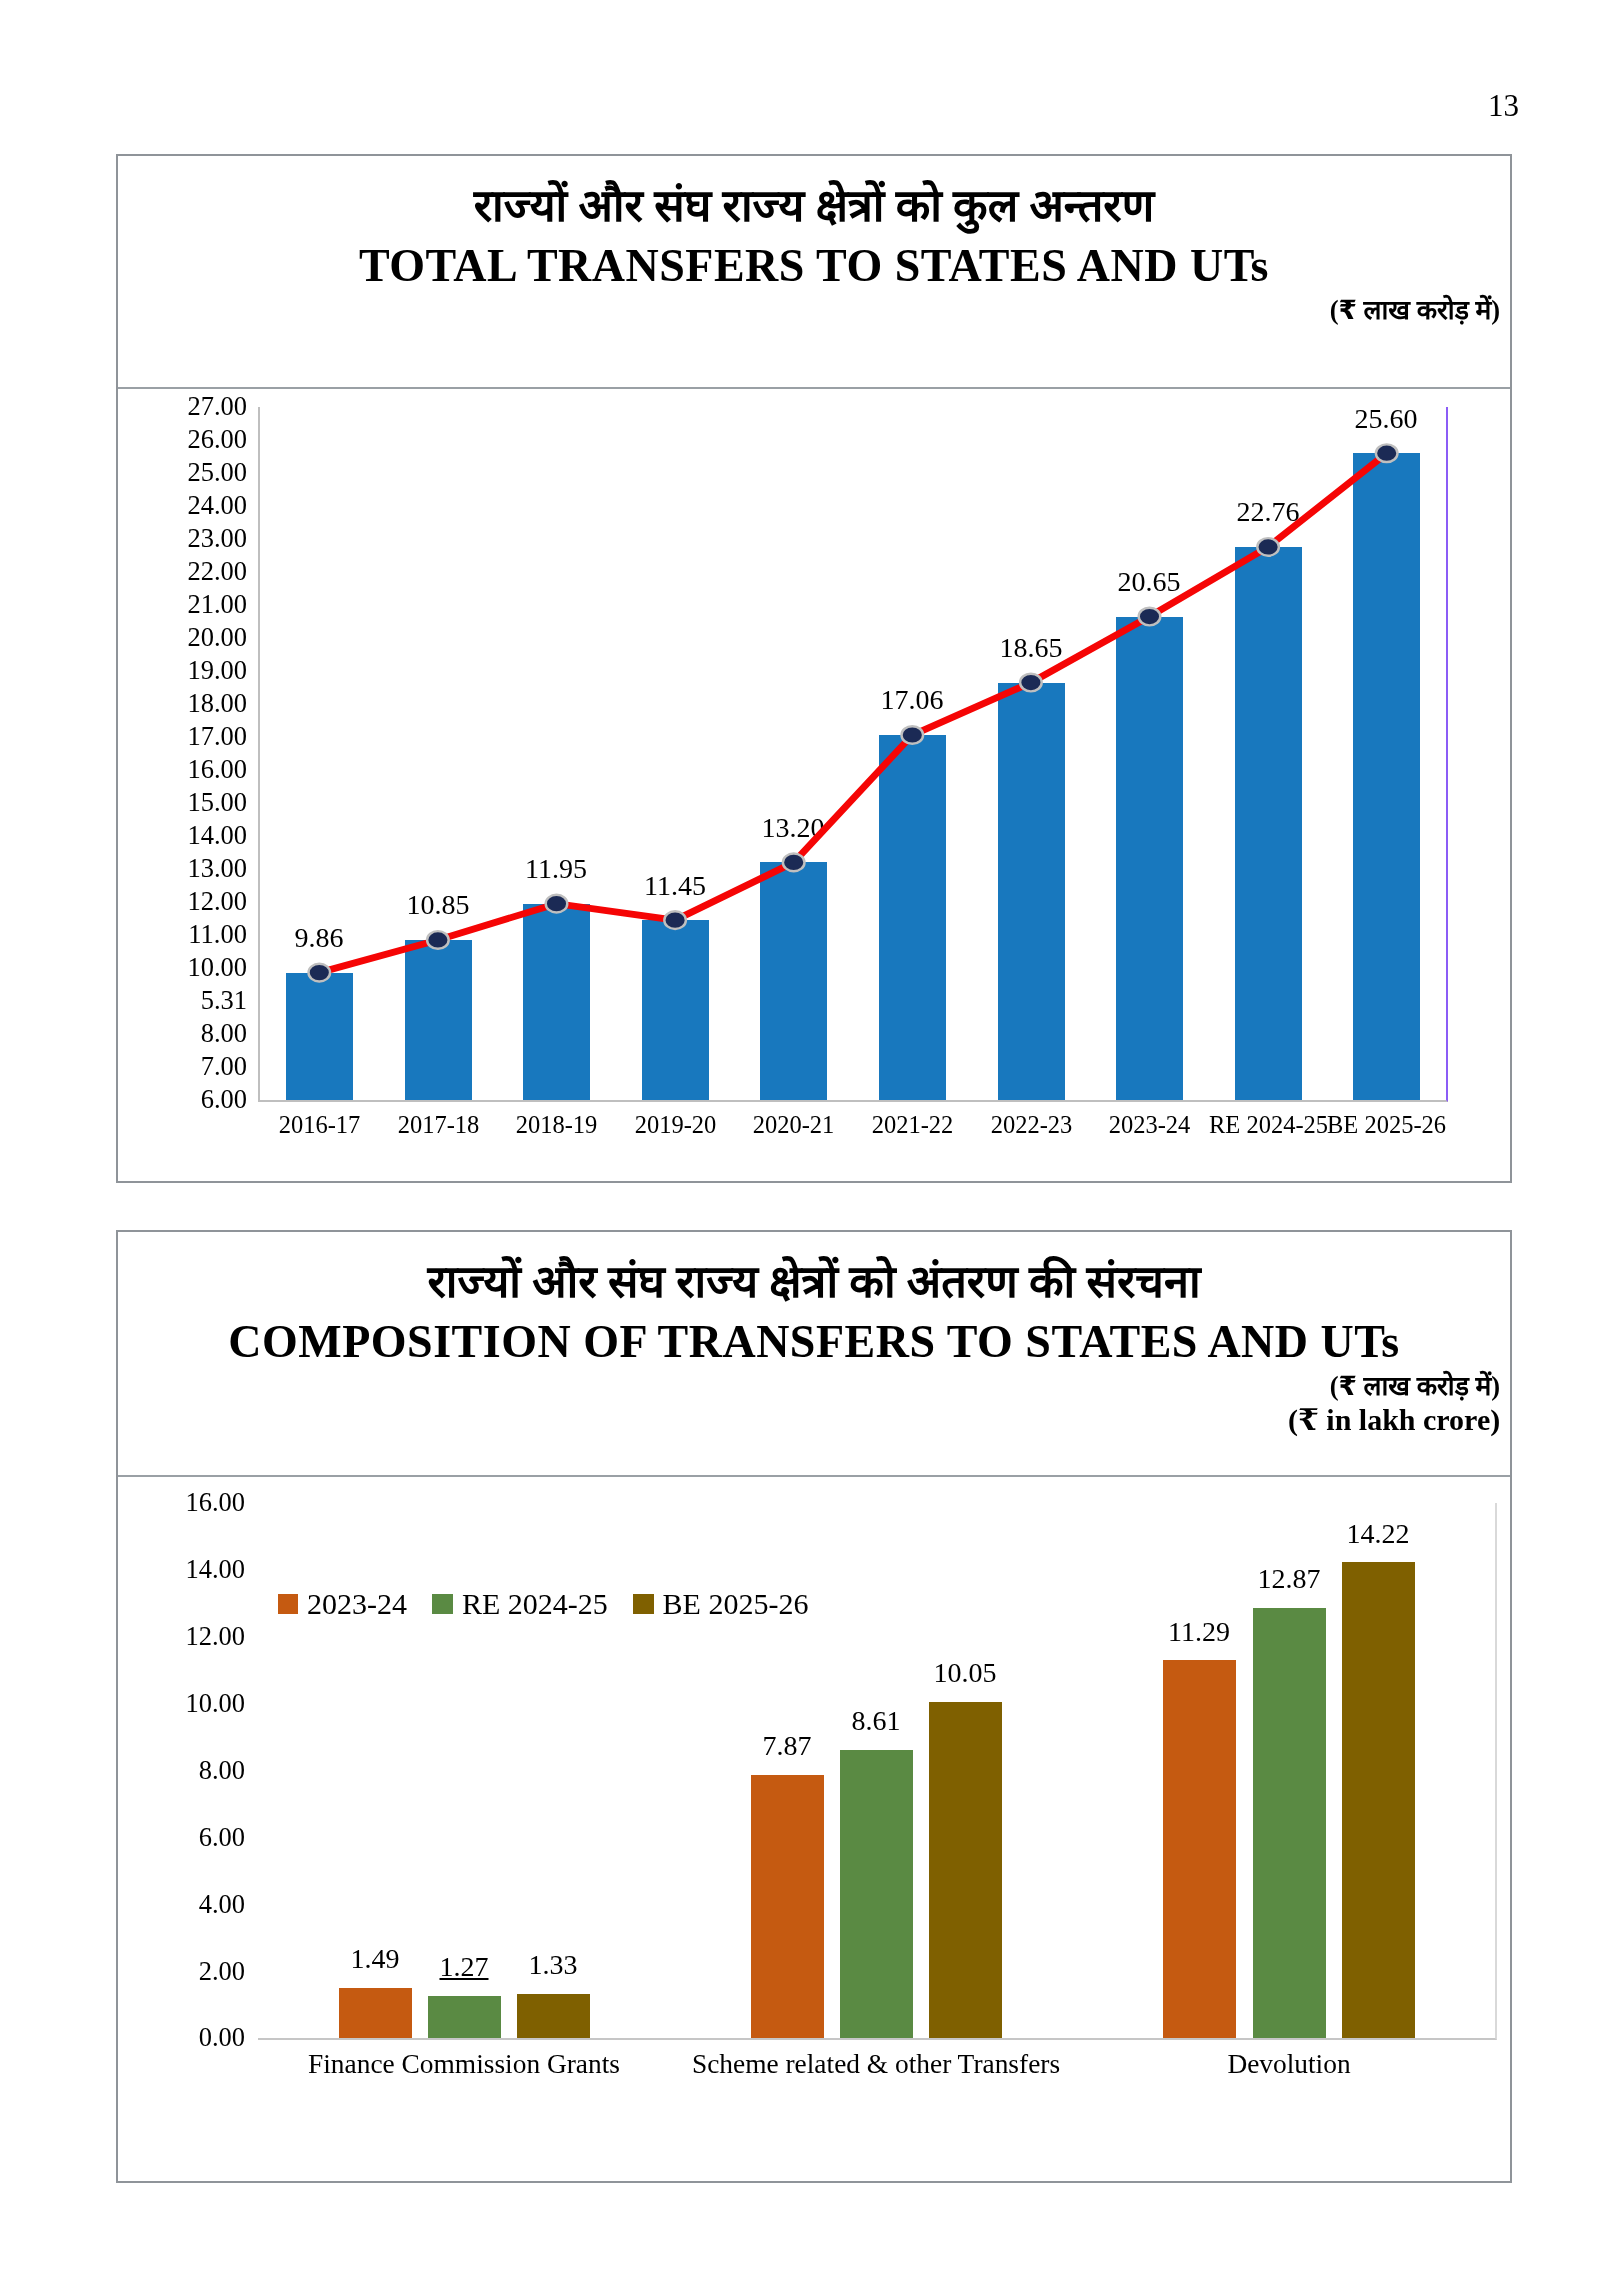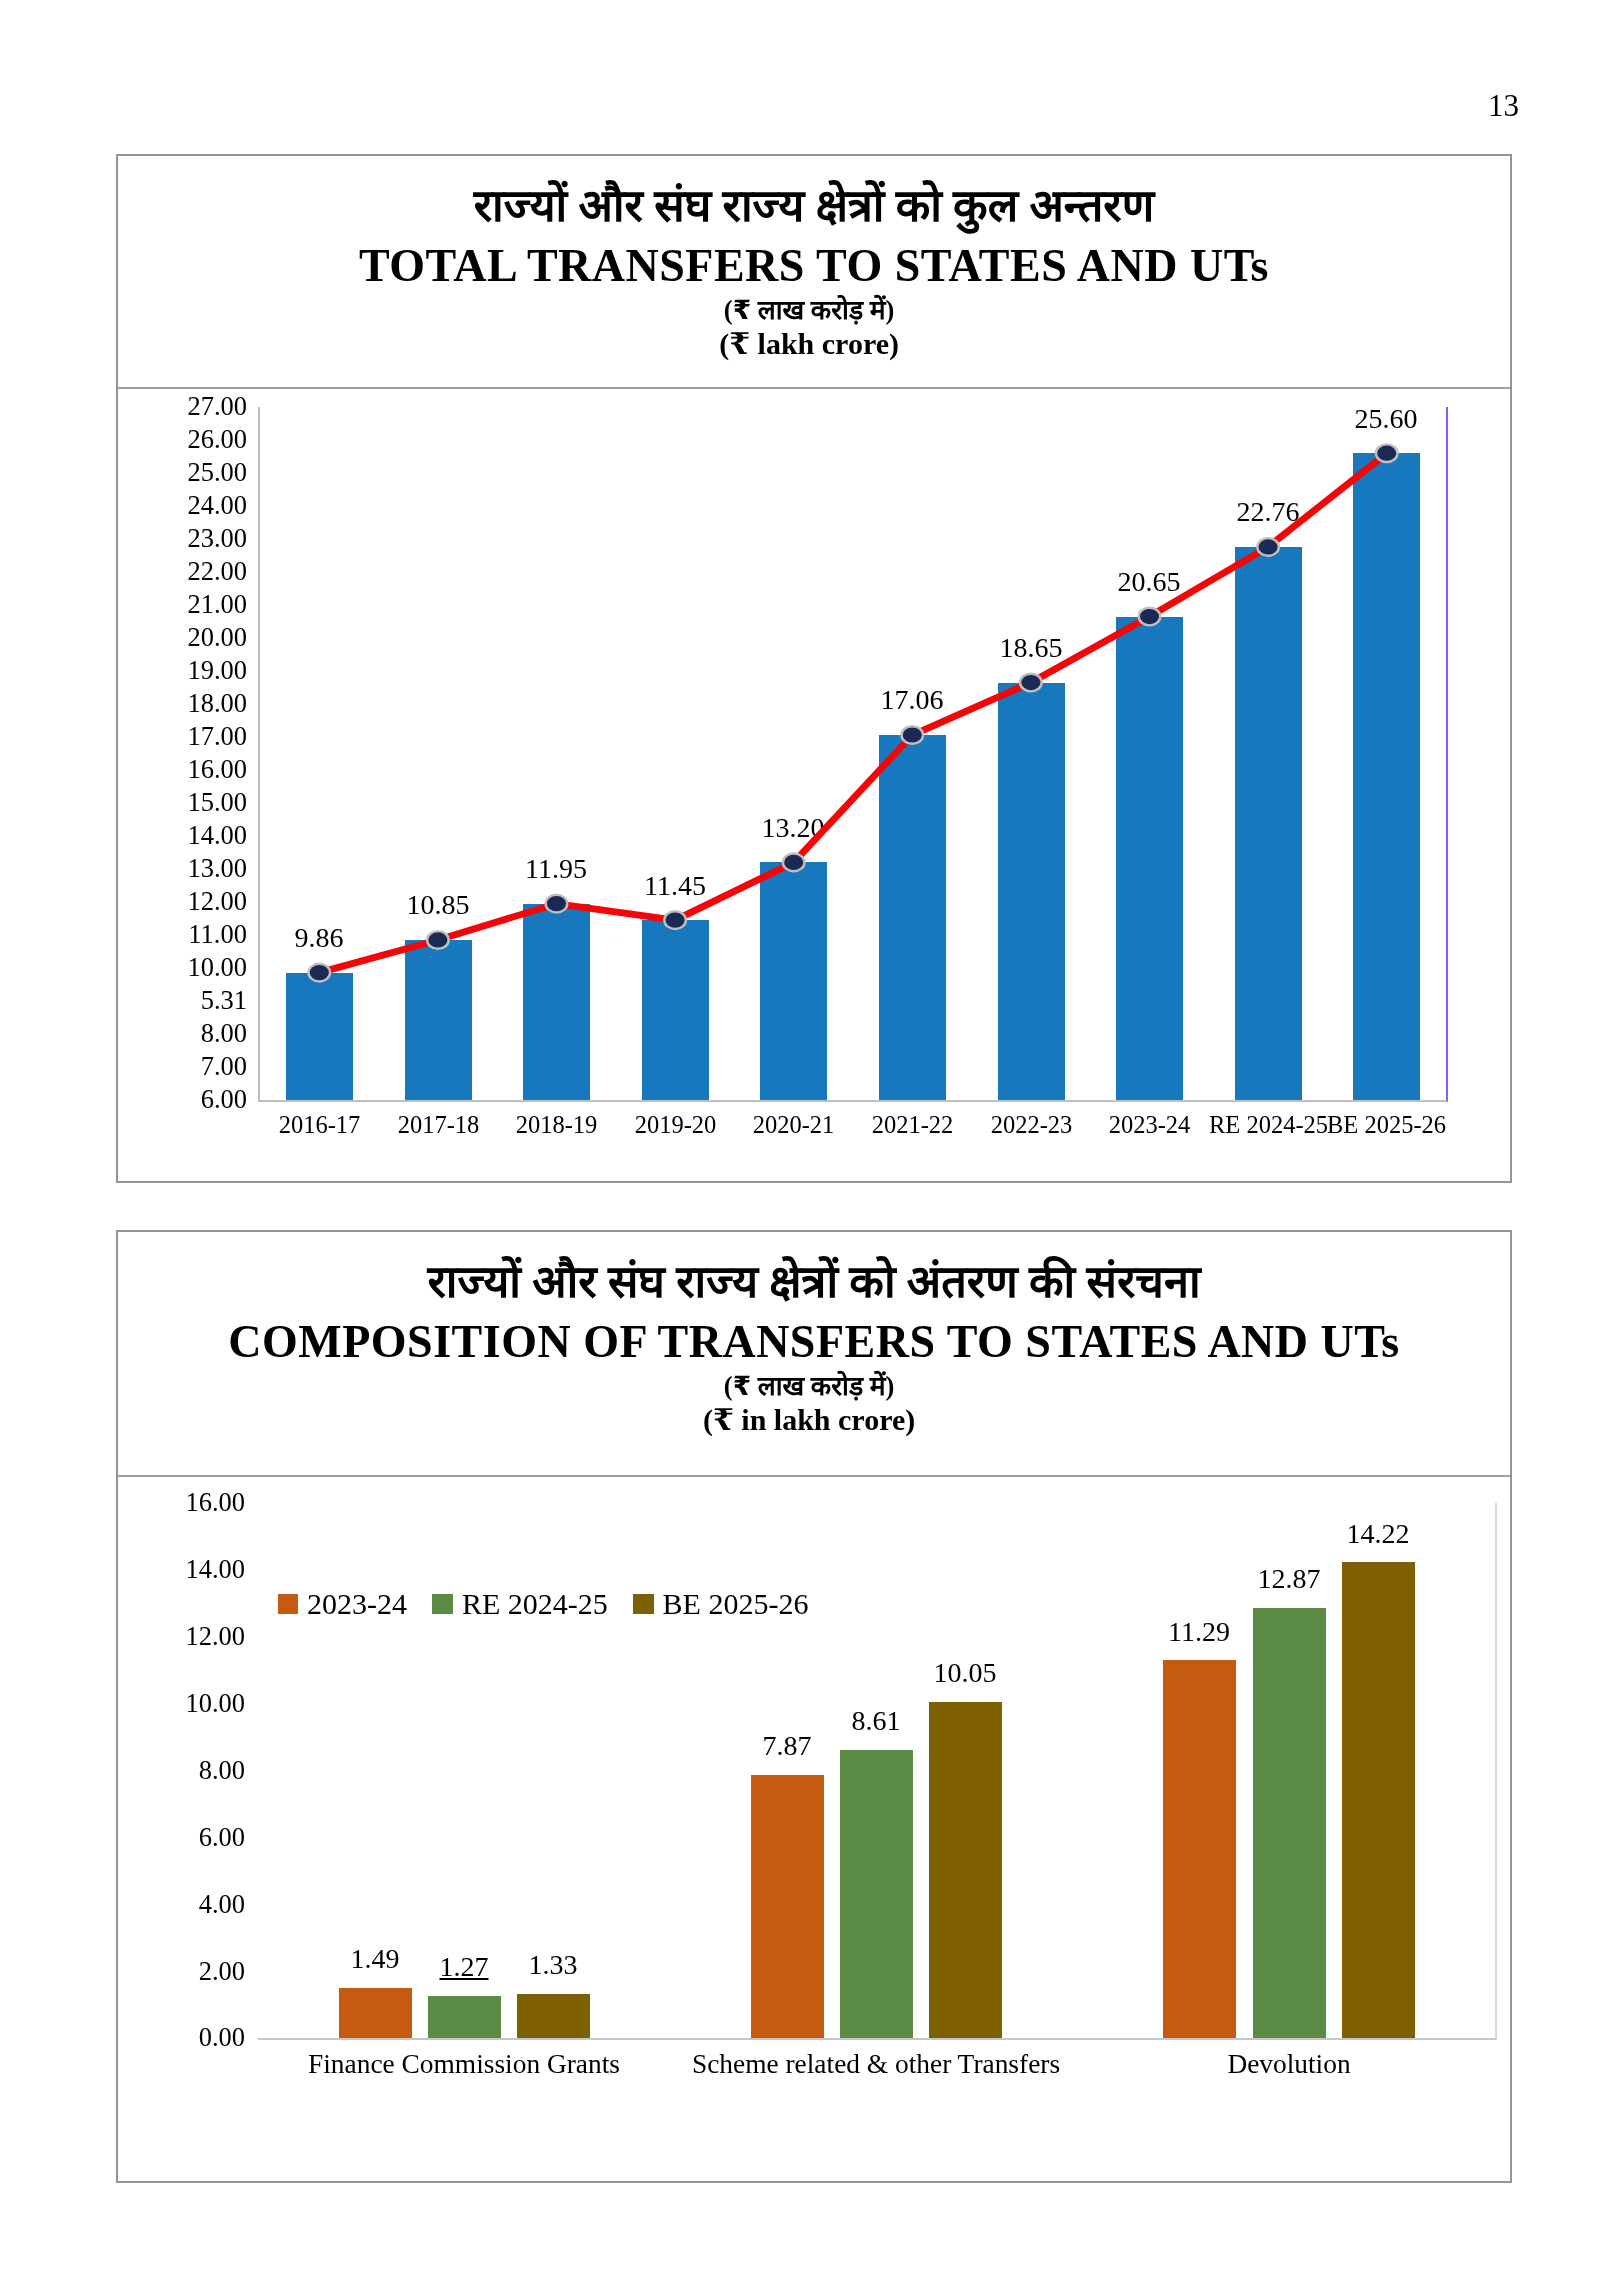--- a/index.html
+++ b/index.html
@@ -8,21 +8,21 @@
   .page-number{position:absolute;top:88px;left:1488px;font-size:31px;}
   .chart-box{position:absolute;left:116px;width:1392px;border:2px solid #8f9499;background:#fff;}
   .box1{top:154px;height:1025px;}
   .box2{top:1230px;height:949px;}
   .box-header{position:relative;border-bottom:2px solid #9aa0a5;}
   .box1 .box-header{height:231px;}
   .box2 .box-header{height:243px;}
   .title-hi{font-family:"Liberation Serif","DejaVu Sans",serif;font-weight:bold;text-align:center;
             font-size:45px;line-height:61px;margin:0;padding-top:19.6px;}
   .title-en{font-weight:bold;text-align:center;font-size:46px;line-height:57px;margin:0;letter-spacing:0.5px;}
-  .unit-block{text-align:center;padding-right:9.8px;margin-top:0;}
+  .unit-block{text-align:right;padding-right:9.8px;margin-top:0;}
   .unit-hi{font-family:"Liberation Serif","DejaVu Sans",serif;font-weight:bold;font-size:26.5px;line-height:32px;}
   .unit-en{font-weight:bold;font-size:30px;line-height:35px;}
   .plot{position:absolute;background:#fff;}
   .plot1{left:140px;top:251px;width:1186px;height:693px;
          border-left:2px solid #bfbfbf;border-bottom:2px solid #bfbfbf;border-right:2px solid #8b5cf6;}
   .plot2{left:140px;top:271px;width:1237px;height:535px;
          border-bottom:2px solid #c6c6c6;border-right:2px solid #d9d9d9;}
   .ytick{position:absolute;width:120px;left:-133px;text-align:right;font-size:26.5px;line-height:29px;}
   .xlab{position:absolute;text-align:center;font-size:24.5px;line-height:29px;white-space:nowrap;}
   .bar{position:absolute;bottom:0;}
@@ -39,21 +39,20 @@
 <div class="page">
 
   <div class="page-number">13</div>
 
   <div class="chart-box box1">
     <div class="box-header">
       <div class="title-hi">राज्यों और संघ राज्य क्षेत्रों को कुल अन्तरण</div>
       <div class="title-en">TOTAL TRANSFERS TO STATES AND UTs</div>
       <div class="unit-block">
         <div class="unit-hi">(₹ लाख करोड़ में)</div>
-        <div class="unit-en">(₹ lakh crore)</div>
       </div>
     </div>
     <div class="plot plot1" id="plot1">
         <div class="ytick" style="top: -14.7px;">27.00</div>
         <div class="ytick" style="top: 18.3px;">26.00</div>
         <div class="ytick" style="top: 51px;">25.00</div>
         <div class="ytick" style="top: 84px;">24.00</div>
         <div class="ytick" style="top: 117px;">23.00</div>
         <div class="ytick" style="top: 150px;">22.00</div>
         <div class="ytick" style="top: 183px;">21.00</div>

